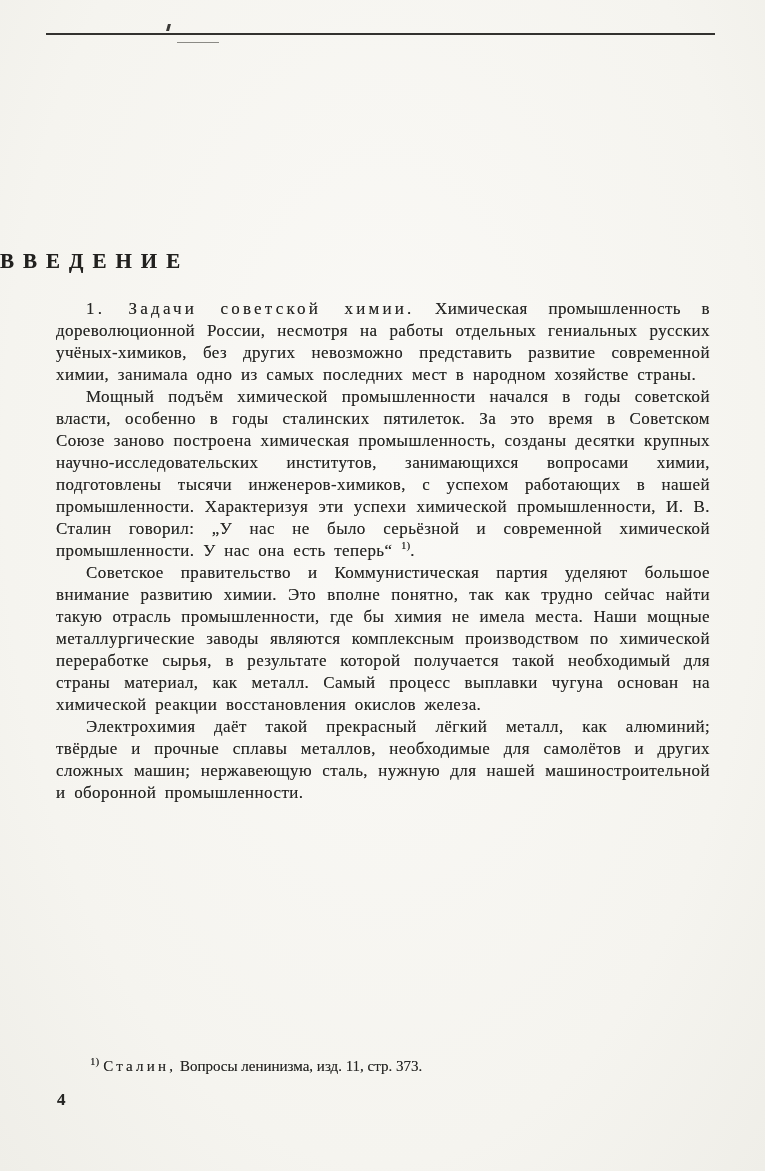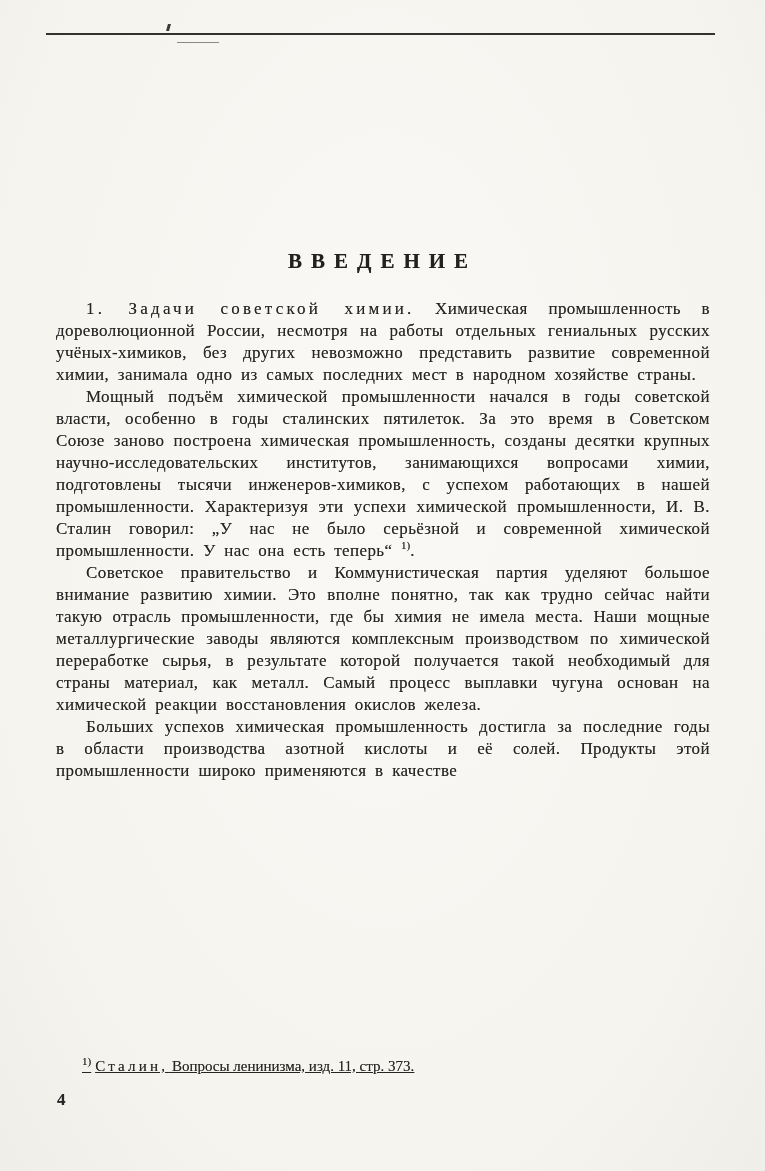--- a/index.html
+++ b/index.html
@@ -42,21 +42,20 @@
     width: 42px;
     height: 1px;
     background: #8b8a85;
   }
   .title {
     position: absolute;
     top: 249px;
     left: 0;
     width: 100%;
     margin: 0;
-    text-align: center;
     font-size: 21px;
     font-weight: bold;
     letter-spacing: 9px;
     color: #22211f;
     text-shadow: 0 0 0.5px rgba(0,0,0,0.55);
   }
   .body-text {
     position: absolute;
     top: 298px;
     left: 56px;
@@ -79,27 +78,26 @@
   }
   sup.fn-ref {
     font-size: 11px;
     line-height: 0;
     vertical-align: super;
     letter-spacing: 0;
   }
   .footnote {
     position: absolute;
     top: 1056px;
-    left: 52px;
+    left: 60px;
     width: 654px;
     font-size: 15px;
     line-height: 20px;
     text-indent: 30px;
     text-shadow: 0 0 0.4px rgba(0,0,0,0.45);
-    text-decoration: underline;
   }
   .footnote .fn-marker {
     font-size: 11px;
     vertical-align: super;
     line-height: 0;
   }
   .footnote .fn-author {
     letter-spacing: 3.2px;
     padding-left: 4px;
   }
@@ -123,22 +121,22 @@
 
   <h1 class="title">ВВЕДЕНИЕ</h1>
 
   <div class="body-text">
     <p><span class="lead">1. Задачи советской химии.</span><span> Химическая промышленность в дореволюционной России, несмотря на работы отдельных гениальных русских учёных-химиков, без других невозможно представить развитие современной химии, занимала одно из самых последних мест в народном хозяйстве страны.</span></p>
 
     <p><span>Мощный подъём химической промышленности начался в годы советской власти, особенно в годы сталинских пятилеток. За это время в Советском Союзе заново построена химическая промышленность, созданы десятки крупных научно-исследовательских институтов, занимающихся вопросами химии, подготовлены тысячи инженеров-химиков, с успехом работающих в нашей промышленности. Характеризуя эти успехи химической промышленности, И. В. Сталин говорил: „У нас не было серьёзной и современной химической промышленности. У нас она есть теперь“</span> <sup class="fn-ref">1)</sup><span>.</span></p>
 
     <p>Советское правительство и Коммунистическая партия уделяют большое внимание развитию химии. Это вполне понятно, так как трудно сейчас найти такую отрасль промышленности, где бы химия не имела места. Наши мощные металлургические заводы являются комплексным производством по химической переработке сырья, в результате которой получается такой необходимый для страны материал, как металл. Самый процесс выплавки чугуна основан на химической реакции восстановления окислов железа.</p>
 
+    <p>Электрохимия даёт такой прекрасный лёгкий металл, как алюминий; твёрдые и прочные сплавы металлов, необходимые для самолётов и других сложных машин; нержавеющую сталь, нужную для нашей машиностроительной и оборонной промышленности.</p>
 
 
-    <p>Больших успехов химическая промышленность достигла за последние годы в области производства азотной кислоты и её солей. Продукты этой промышленности широко применяются в качестве</p>
   </div>
 
   <div class="footnote"><span class="fn-marker">1)</span><span class="fn-author">Сталин,</span><span> Вопросы ленинизма, изд. 11, стр. 373.</span></div>
 
   <div class="page-number">4</div>
 
 </div>
 
 </body></html>

